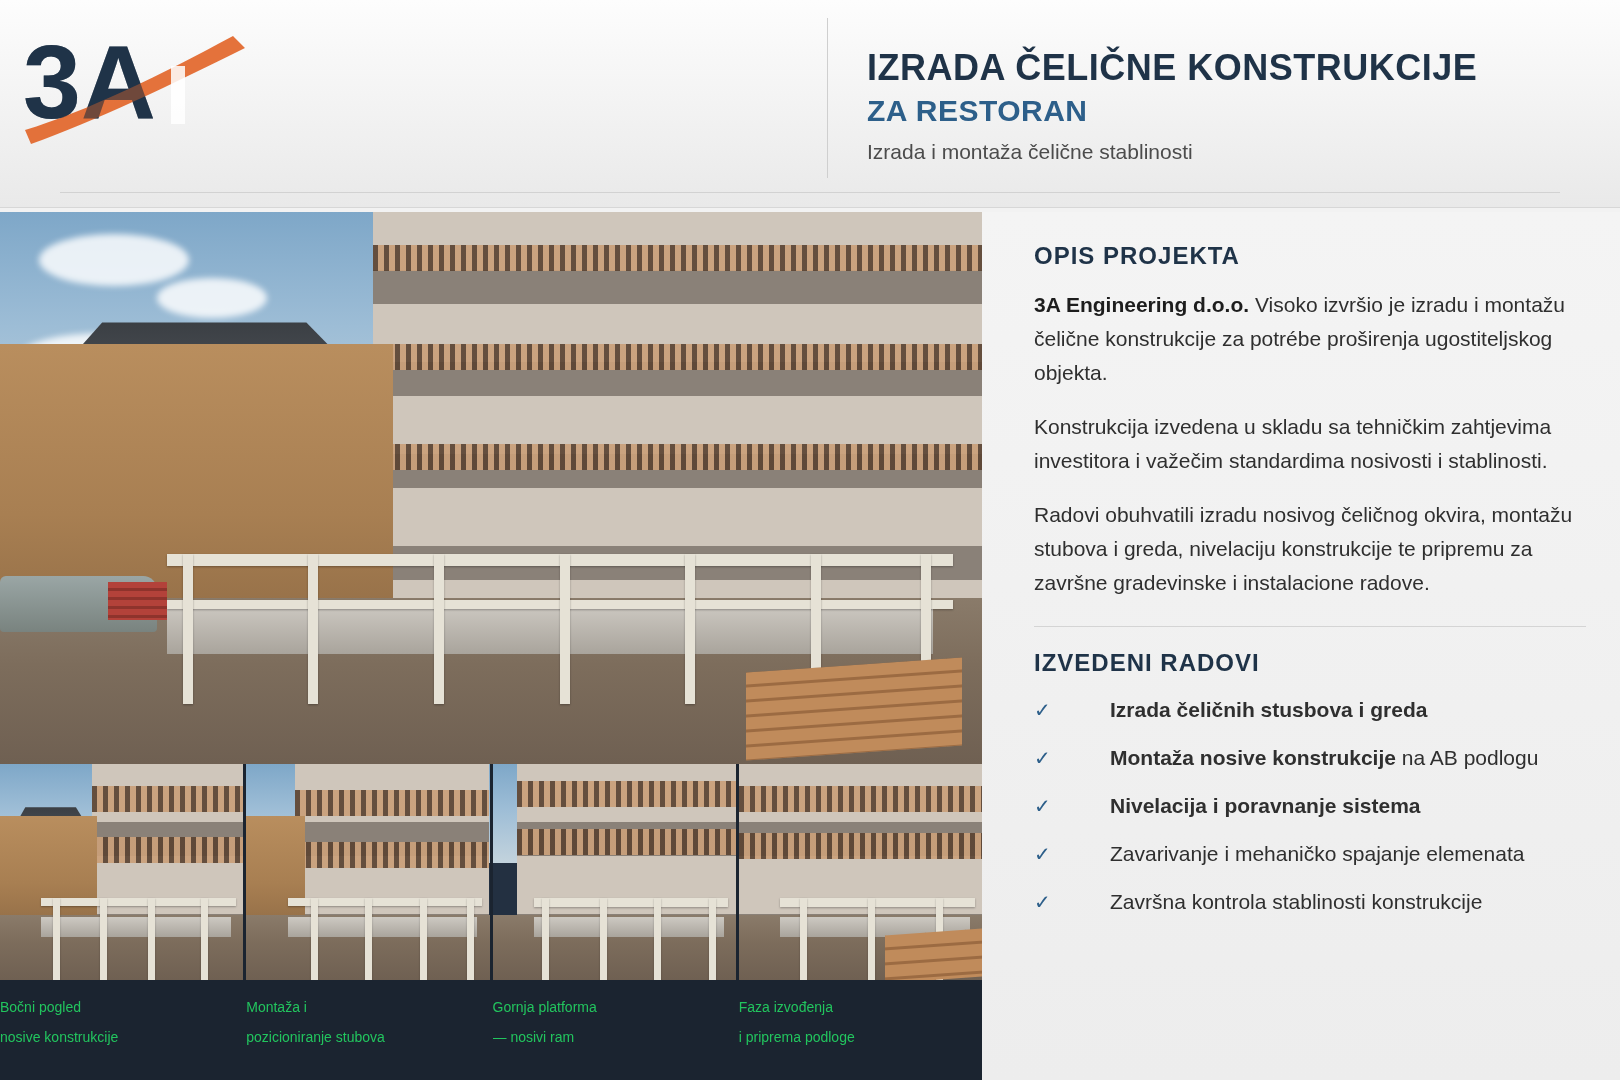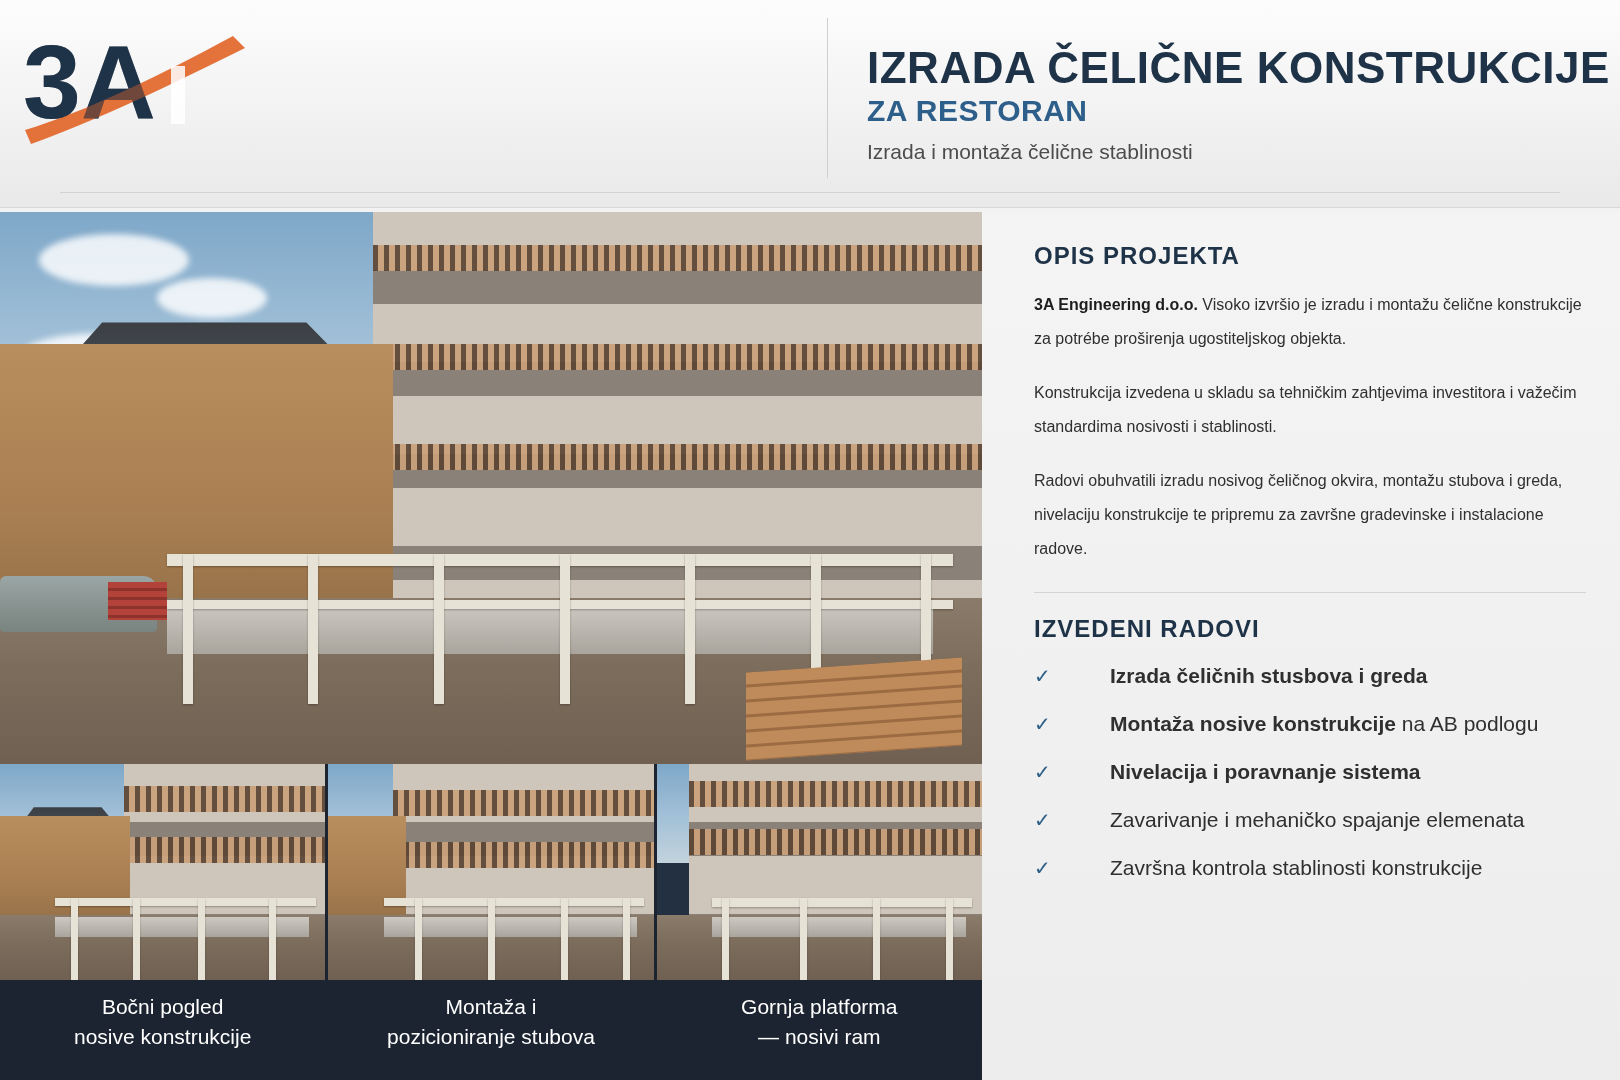--- a/index.html
+++ b/index.html
@@ -72,21 +72,21 @@
     background: #cfcfcf;
   }
 
   .title-block {
     position: absolute;
     left: 862px;
     top: 48px;
     width: 740px;
   }
   .title-main {
-    font-size: 44px;
+    font-size: 36px;
     font-weight: bold;
     color: #1f3348;
     letter-spacing: 0.5px;
     line-height: 40px;
     white-space: nowrap;
   }
   .title-sub {
     font-size: 30px;
     font-weight: bold;
     color: #2d5f8a;
@@ -232,24 +232,23 @@
     left: 0; top: 0;
     width: 100%;
     height: 216px;
     overflow: hidden;
   }
   .thumb-caption {
     position: absolute;
     left: 0; bottom: 0;
     width: 100%;
     height: 100px;
-    color: #ffffff;
-    font-size: 21px;
+    color: #22c55e;
+    font-size: 14px;
     line-height: 30px;
-    text-align: center;
     padding-top: 12px;
     box-sizing: border-box;
     background: #1b2430;
   }
 
   
   .side {
     position: absolute;
     left: 982px;
     top: 212px;
@@ -260,21 +259,21 @@
     padding: 30px 34px 0 34px;
   }
   .side-heading {
     font-size: 24px;
     font-weight: bold;
     color: #1f3348;
     letter-spacing: 1px;
     margin: 0 0 18px 18px;
   }
   .side-p {
-    font-size: 16px;
+    font-size: 21px;
     line-height: 34px;
     color: #2f2f2f;
     margin: 16px 0 20px 18px;
   }
   .side-p b { font-weight: bold; color: #1d1d1d; }
   .side-rule {
     height: 1px;
     background: #d4d4d4;
     margin: 26px 0 22px 18px;
   }
@@ -432,20 +431,43 @@
               <div class="steel-beam" style="left:90%; top:0; width:7px; height:86px;"></div>
             </div>
           </div>
         </div>
         <div class="thumb-caption">
           <div>Gornja platforma</div>
           <div>— nosivi ram</div>
         </div>
       </div>
 
+      <div class="thumb">
+        <div class="thumb-img">
+          <div class="photo">
+            <div class="sky"></div>
+            <div class="bldg-right" style="left:0; width:100%;"></div>
+            <div class="balc-rail" style="left:0; width:100%; top:10%;"></div>
+            <div class="balc-rail" style="left:0; width:100%; top:32%;"></div>
+            <div class="ground"></div>
+            <div class="slab"></div>
+            <div class="steel-frame">
+              <div class="steel-beam" style="left:0; top:0; width:100%; height:9px;"></div>
+              <div class="steel-beam" style="left:10%; top:0; width:7px; height:86px;"></div>
+              <div class="steel-beam" style="left:45%; top:0; width:7px; height:86px;"></div>
+              <div class="steel-beam" style="left:80%; top:0; width:7px; height:86px;"></div>
+            </div>
+            <div class="bricks" style="right:0; bottom:0; width:40%; height:22%;"></div>
+          </div>
+        </div>
+        <div class="thumb-caption">
+          <div>Faza izvođenja</div>
+          <div>i priprema podloge</div>
+        </div>
+      </div>
 
     </div>
   </div>
 
   <div class="side">
 
     <div class="side-heading">OPIS PROJEKTA</div>
 
     <p class="side-p">
       <b>3A Engineering d.o.o.</b><span> Visoko izvršio je izradu i montažu čelične konstrukcije za potrébe proširenja ugostiteljskog objekta.</span>

